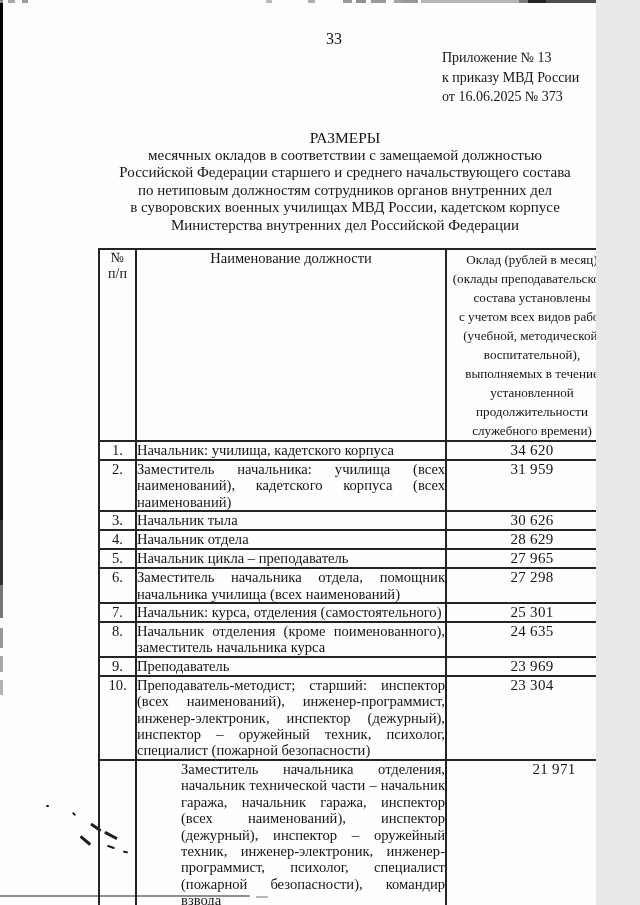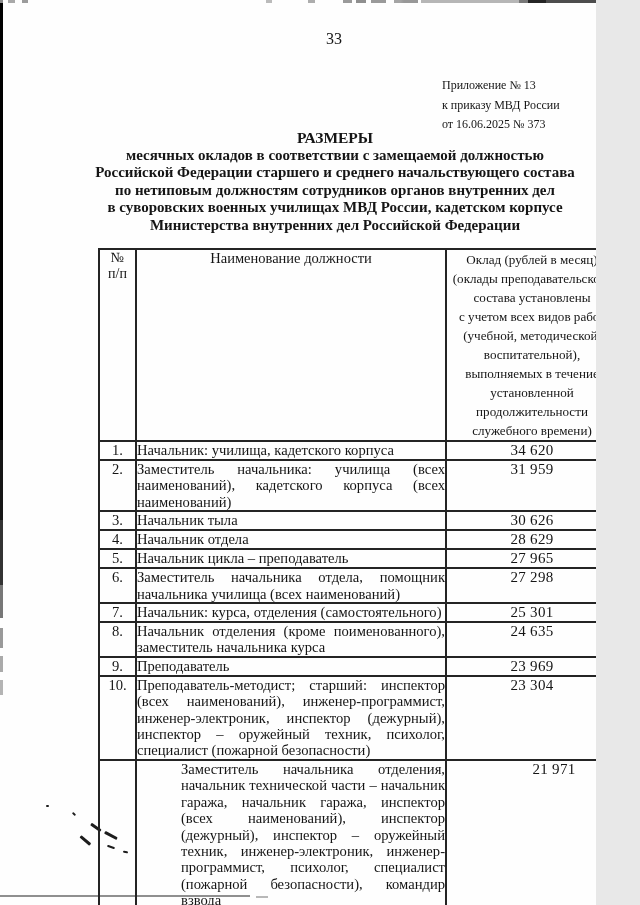--- a/index.html
+++ b/index.html
@@ -43,26 +43,26 @@
   .bottom-line-dash{
     position:absolute;left:256px;top:896px;width:12px;height:2px;background:#b8b8b8;
   }
   .mark{position:absolute;background:#1d1d1d;border-radius:1px;}
   
   .page-number{
     position:absolute;left:326px;top:30px;
     font-size:16px;
   }
   .appendix{
-    position:absolute;left:442px;top:76px;
-    font-size:12px;line-height:19.5px;white-space:nowrap;
+    position:absolute;left:442px;top:48px;
+    font-size:14px;line-height:19.5px;white-space:nowrap;
   }
   .doc-heading{
-    position:absolute;left:60px;top:129px;width:550px;
-    text-align:center;font-weight:bold;
+    position:absolute;left:70px;top:129px;width:550px;
+    text-align:center;font-weight:normal;
     font-size:15px;line-height:17.5px;
   }
   .doc-heading .main{font-size:15.5px;}
   
   table.salary{
     position:absolute;left:98px;top:248px;
     width:519px;border-collapse:collapse;table-layout:fixed;
     font-size:14.6px;
   }
   table.salary col.c-num{width:37px;}

